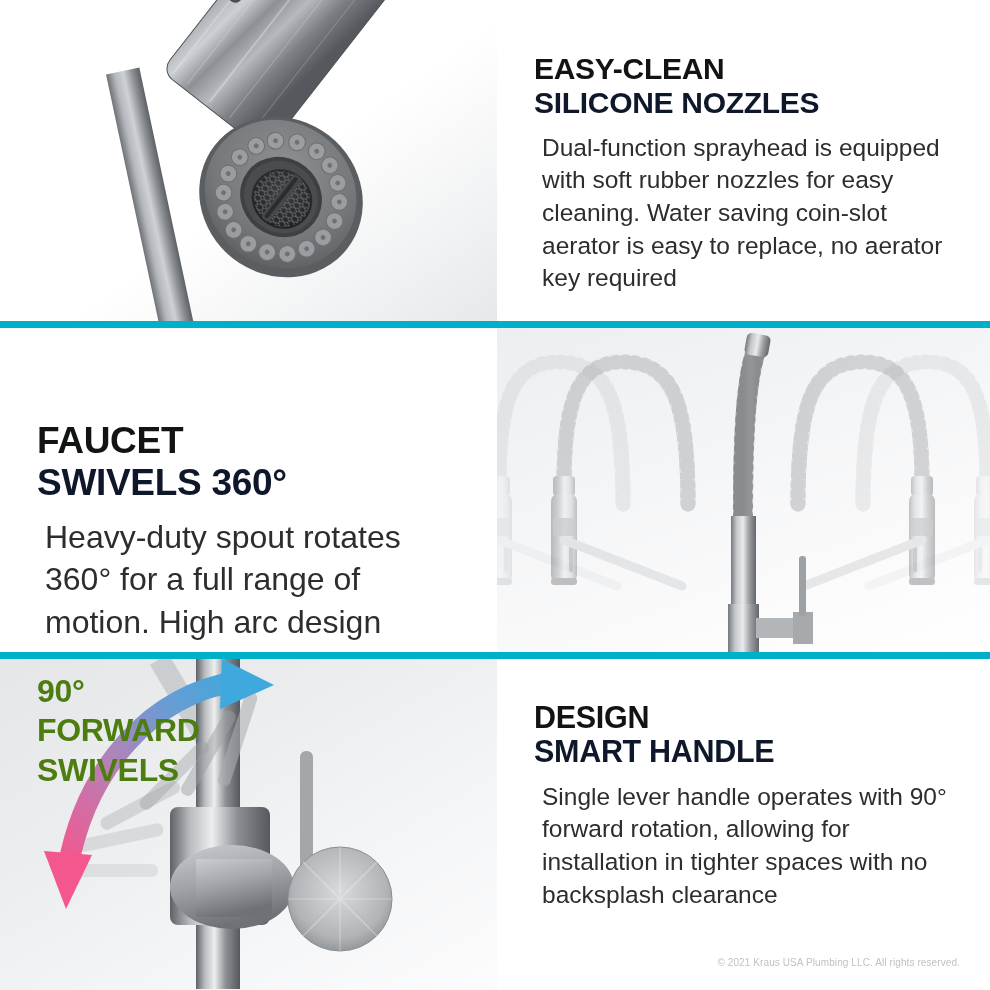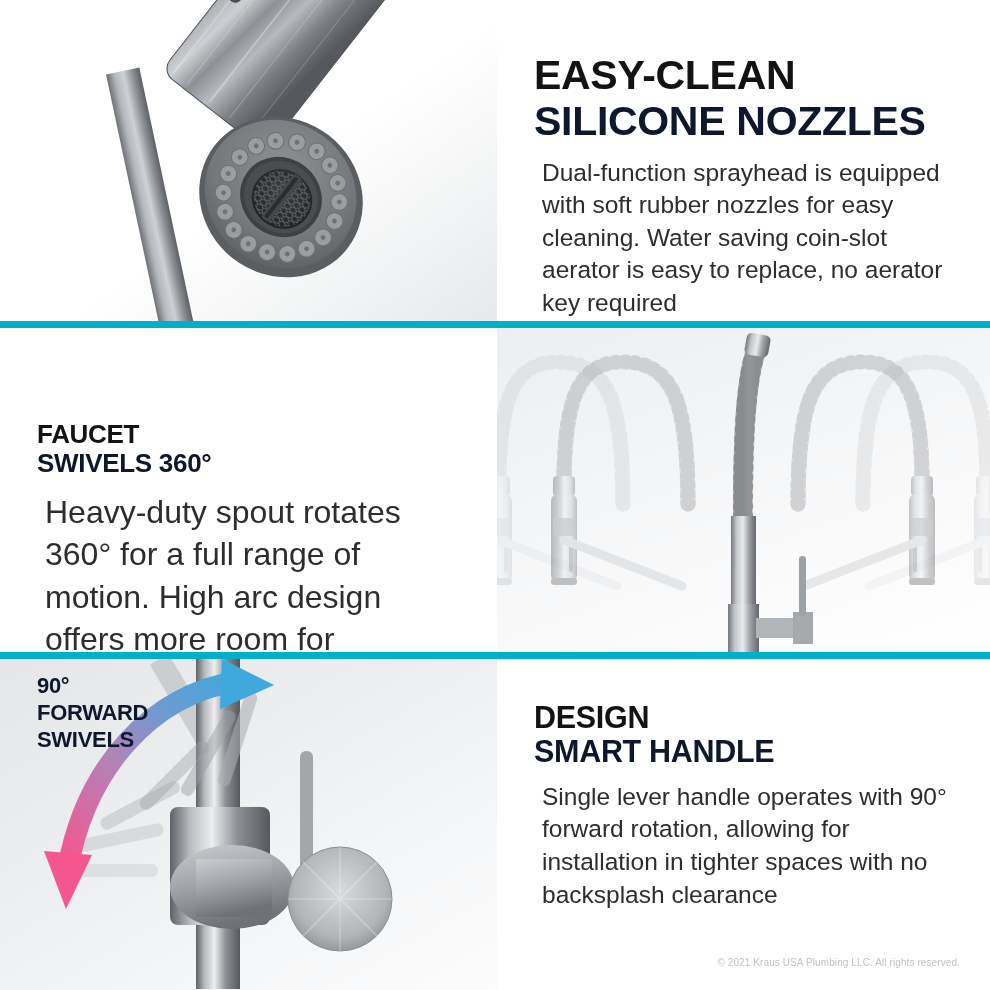--- a/index.html
+++ b/index.html
@@ -29,33 +29,33 @@
   .p-br{left:497px;top:659px;width:493px;height:331px;background:#ffffff;}
 
   
   .txt{position:absolute;}
   .hl{font-weight:bold;letter-spacing:-0.3px;line-height:1.13;margin:0;}
   .hl.dark{color:#111314;}
   .hl.teal{color:#0f172a;}
   .body-copy{color:#2b2d2e;line-height:1.33;margin:8px;}
 
   .tr-text{left:534px;top:52px;width:430px;}
-  .tr-text .hl{font-size:41px;}
+  .tr-text .hl{font-size:30px;}
   .tr-text .body-copy{font-size:24.5px;margin-top:12px;}
 
   .ml-text{left:37px;top:420px;width:410px;}
-  .ml-text .hl{font-size:26px;}
+  .ml-text .hl{font-size:37px;}
   .ml-text .body-copy{font-size:32px;margin-top:12px;}
 
   .br-text{left:534px;top:700px;width:440px;}
   .br-text .hl{font-size:30.5px;}
   .br-text .body-copy{font-size:24.5px;margin-top:12px;}
 
   .bl-text{left:37px;top:672px;width:230px;z-index:25;}
-  .bl-text .hl{font-size:22px;line-height:1.23;color:#0f172a;}
+  .bl-text .hl{font-size:32px;line-height:1.23;color:#4d7c0f;}
 
   .copyright{position:absolute;left:0;top:957px;width:960px;text-align:right;
              font-size:10px;color:#bfc3c6;letter-spacing:0.1px;}
 
   svg{display:block;}
 </style>
 </head>
 <body>
 
 <div class="sheet">

